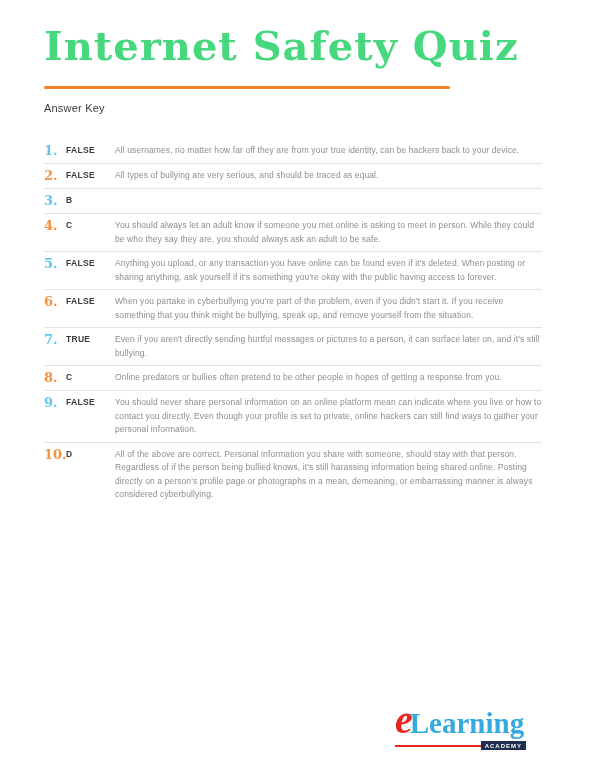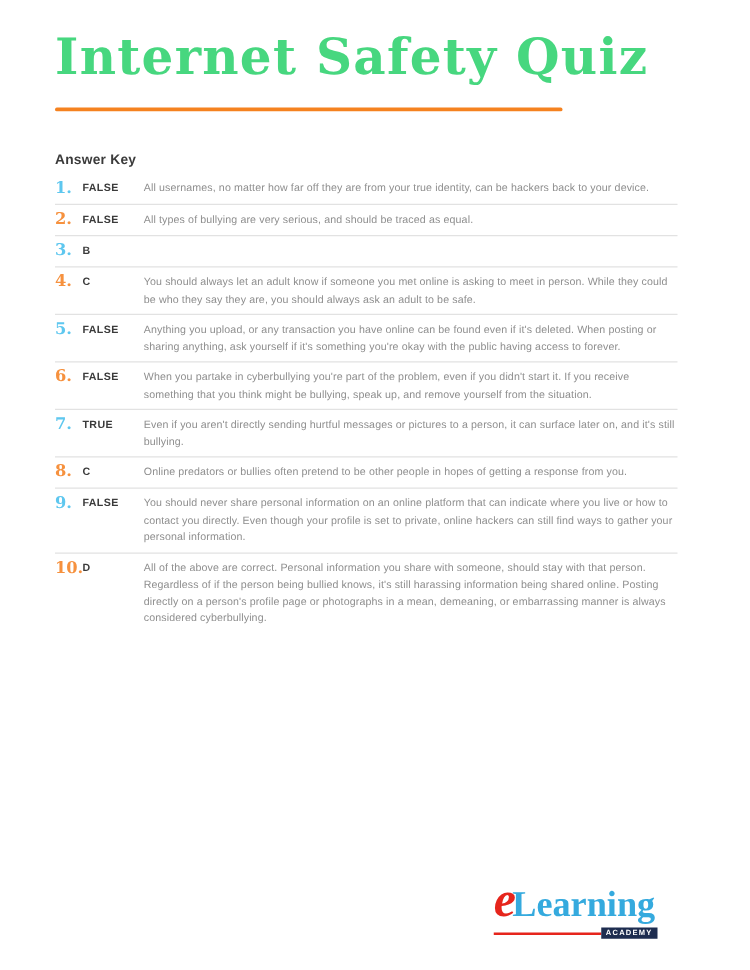--- a/index.html
+++ b/index.html
@@ -20,24 +20,23 @@
     white-space:nowrap;
   }
   .title-rule {
     position:absolute; left:44px; top:86px;
     width:406px; height:3px;
     background:var(--rule-orange);
     border-radius:2px;
   }
   .answer-key {
     position:absolute; left:44px; top:102px;
-    font-size:11px; font-weight:bold;
+    font-size:11px; font-weight:normal;
     color:var(--answer-dark);
     letter-spacing:0.2px;
-    margin-top:20px;
   }
   .rows {
     position:absolute; left:44px; top:139px;
     width:498px;
   }
   .row {
     display:flex; align-items:flex-start;
     padding:5px 0 5px 0;
     border-bottom:1px solid var(--divider-gray);
   }
@@ -150,21 +149,21 @@
 
   <div class="row">
     <span class="num orange">8.</span>
     <span class="ans">C</span>
     <span class="exp">Online predators or bullies often pretend to be other people in hopes of getting a response from you.</span>
   </div>
 
   <div class="row">
     <span class="num blue">9.</span>
     <span class="ans">FALSE</span>
-    <span class="exp">You should never share personal information on an online platform that can indicate where you live or how to contact you directly. Even though your profile is set to private, online hackers can still find ways to gather your personal information.</span>
+    <span class="exp">You should never share personal information on an online platform mean can indicate where you live or how to contact you directly. Even though your profile is set to private, online hackers can still find ways to gather your personal information.</span>
   </div>
 
   <div class="row">
     <span class="num orange">10.</span>
     <span class="ans">D</span>
     <span class="exp">All of the above are correct. Personal information you share with someone, should stay with that person. Regardless of if the person being bullied knows, it's still harassing information being shared online. Posting directly on a person's profile page or photographs in a mean, demeaning, or embarrassing manner is always considered cyberbullying.</span>
   </div>
 </div>
 
   <div class="logo">

